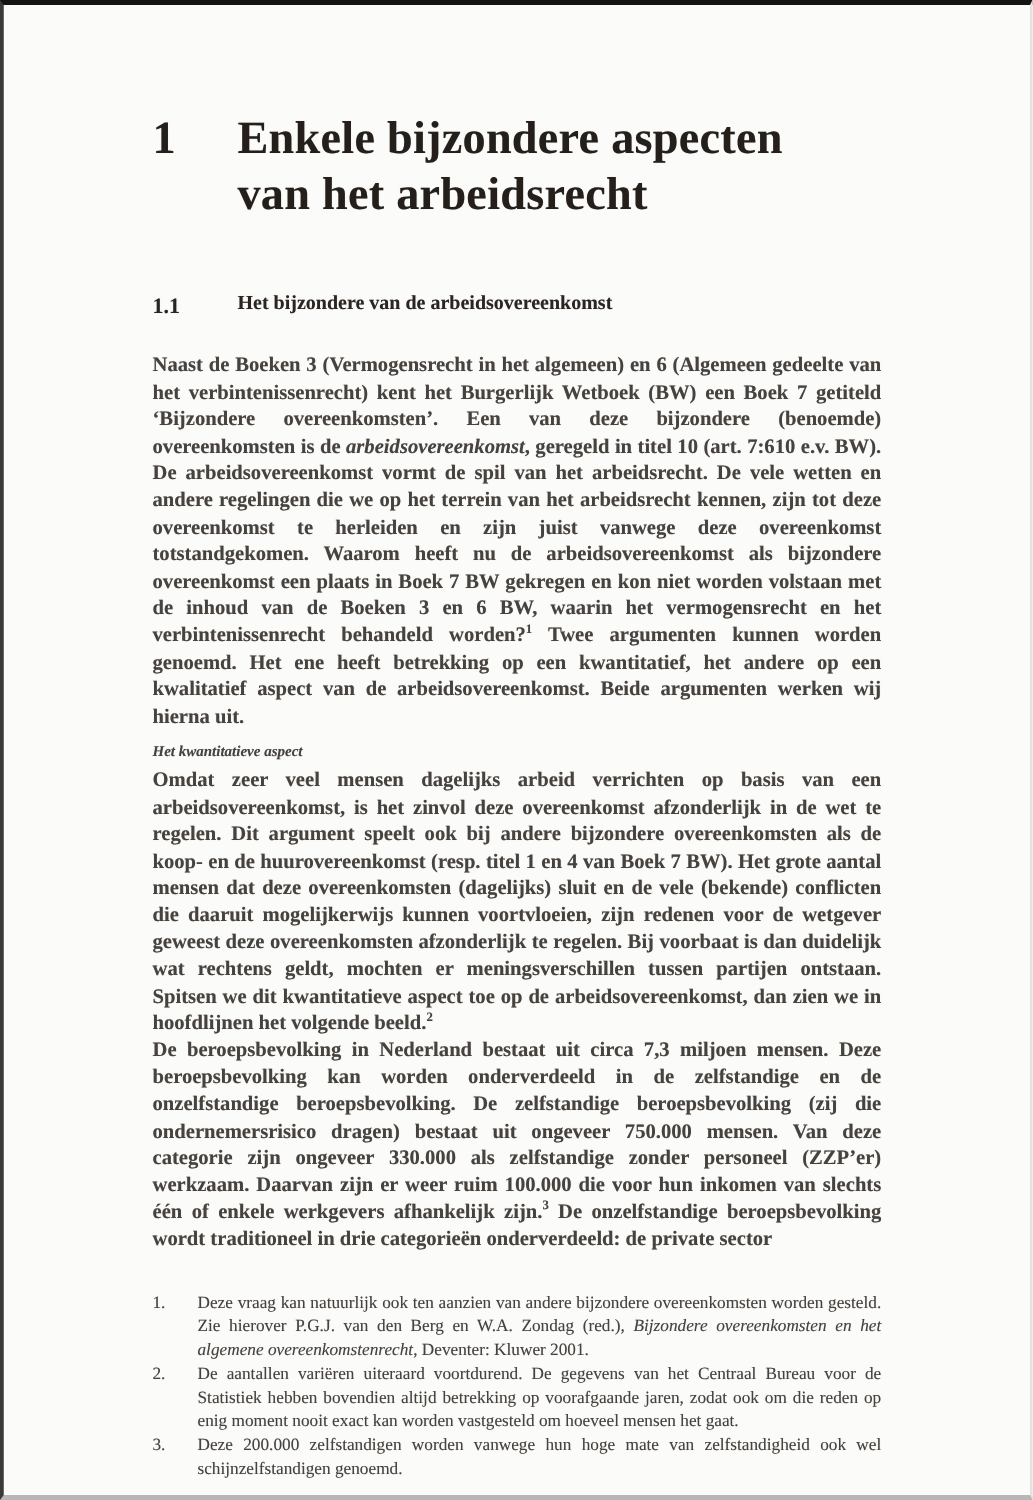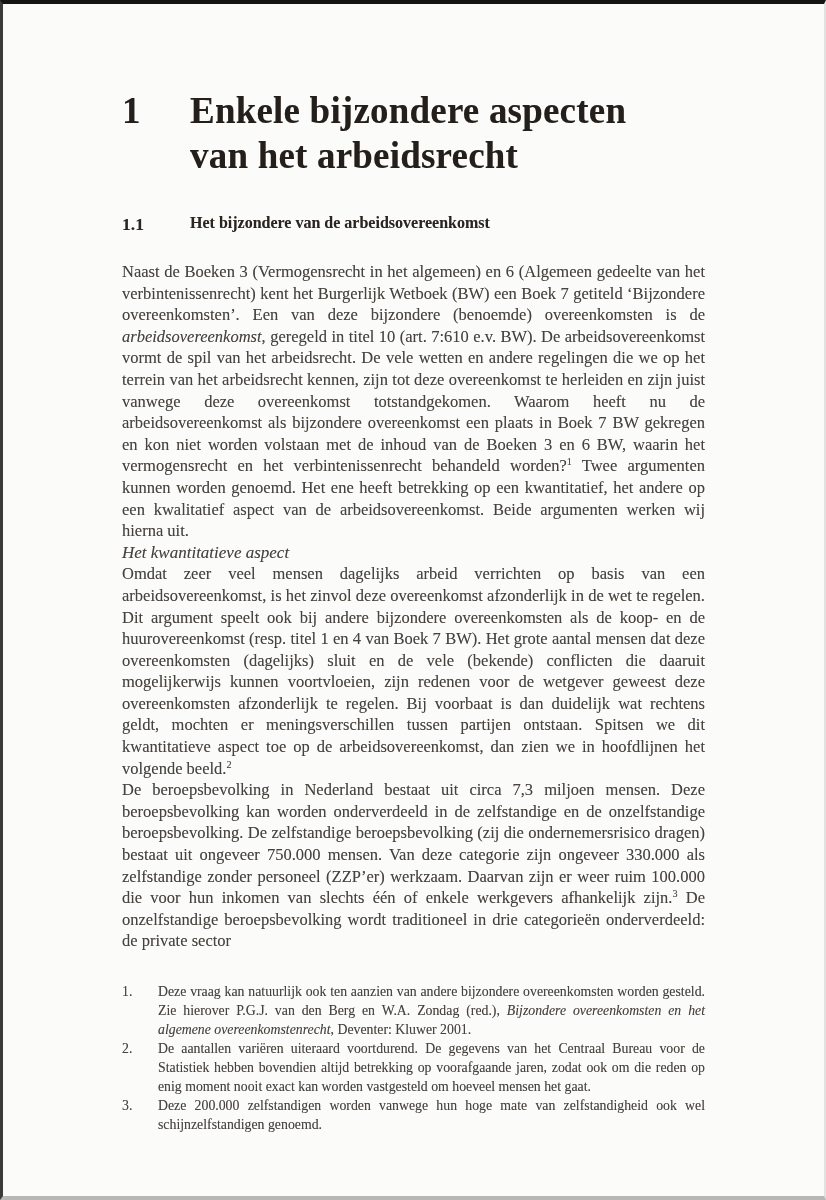--- a/index.html
+++ b/index.html
@@ -26,39 +26,39 @@
   .chapter-num {
     width: 68px; flex: 0 0 68px;
     font-size: 37px; font-weight: bold; line-height: 45px;
   }
   .chapter-title {
     font-size: 37px; font-weight: bold; line-height: 45px;
     letter-spacing: 0.2px;
   }
 
   
-  .section-heading { display: flex; margin-top: 36px; color: #2a2521; }
+  .section-heading { display: flex; margin-top: 56px; color: #2a2521; }
   .section-num {
     width: 68px; flex: 0 0 68px;
     font-size: 17.5px; font-weight: bold;
   }
   .section-title { font-size: 16px; font-weight: bold; }
 
   
-  .body-block { margin-top: 26px; }
+  .body-block { margin-top: 26px; font-weight: bold; }
   .para {
     font-size: 16.5px; line-height: 21.6px;
     text-align: justify; margin: 0;
   }
   .para sup { font-size: 0.62em; line-height: 0; vertical-align: super; }
   .it { font-style: italic; }
 
   .subheading {
-    font-size: 17px; line-height: 21.6px;
-    font-style: italic; 
+    font-size: 12px; line-height: 21.6px;
+    font-style: italic; margin-top: 8px;
   }
 
   
   .footnotes { margin-top: 30px; }
   .footnote { display: flex; font-size: 13.8px; line-height: 19px; }
   .footnote-num { width: 36px; flex: 0 0 36px; }
   .footnote-text { text-align: justify; margin: 0; }
 </style>
 </head>
 <body>

